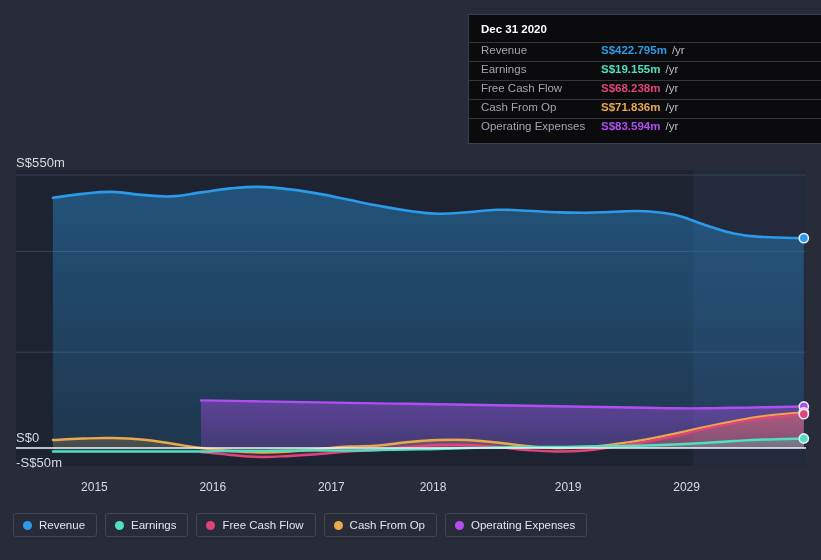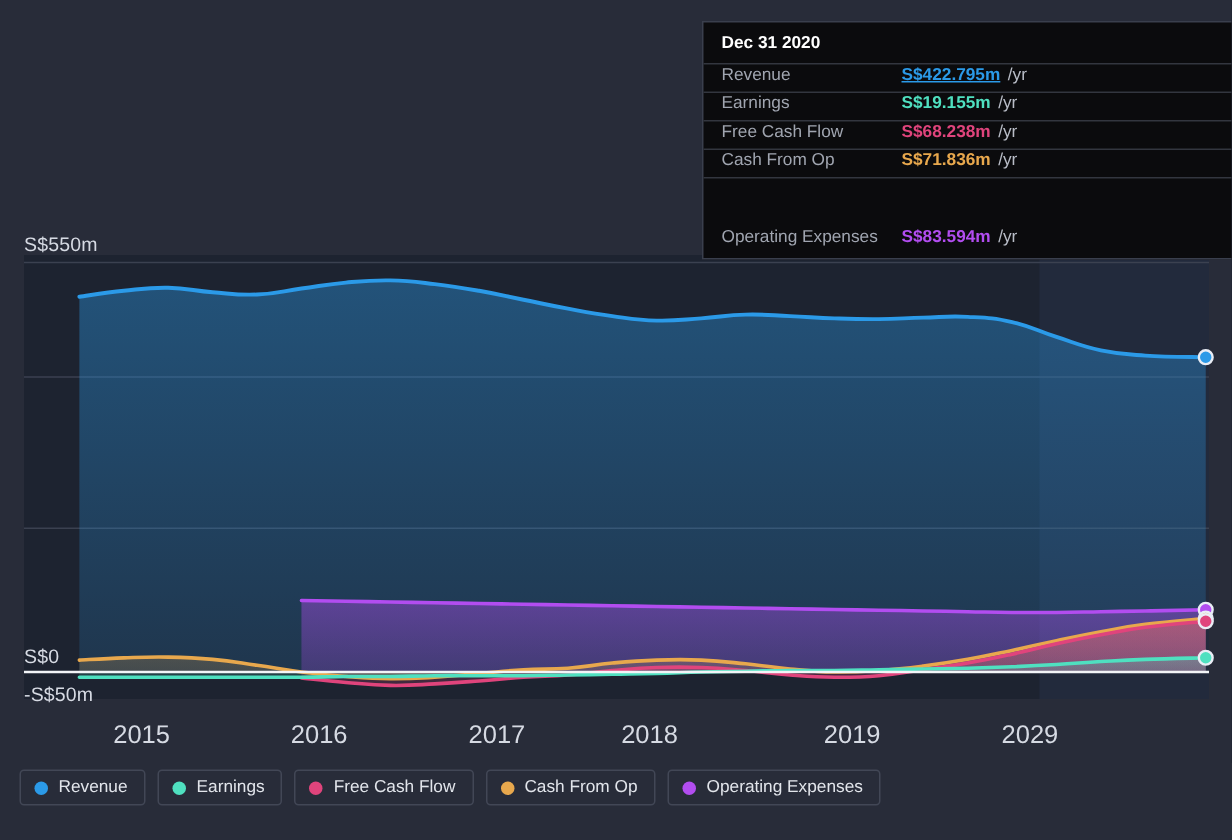--- a/index.html
+++ b/index.html
@@ -40,21 +40,21 @@
   }
   #y-label-top  { left: 16px; top: 155px; }
   #y-label-zero { left: 16px; top: 430px; }
   #y-label-neg  { left: 16px; top: 455px; }
 
   
   .x-label {
     position: absolute;
     top: 480px;
     color: #d6dae3;
-    font-size: 17px;
+    font-size: 12px;
     transform: translateX(-50%);
     white-space: nowrap;
   }
 
   
   #tooltip {
     position: absolute;
     left: 468px;
     top: 14px;
     width: 362px;
@@ -205,41 +205,41 @@
       <div class="x-label" style="left: 433px;">2018</div>
       <div class="x-label" style="left: 568.1px;">2019</div>
       <div class="x-label" style="left: 686.6px;">2029</div>
     </div>
 
   <div id="tooltip">
     <div id="tooltip-date">Dec 31 2020</div>
     <div id="tooltip-rows">
         <div class="tt-row">
           <span class="tt-key">Revenue</span>
-          <span class="tt-val" style="color: rgb(43, 154, 232); text-decoration: underline;">S$422.795m</span>
+          <span class="tt-val" style="color: rgb(43, 154, 232);">S$422.795m</span>
           <span class="tt-unit">/yr</span>
         </div>
         <div class="tt-row">
           <span class="tt-key">Earnings</span>
           <span class="tt-val" style="color: rgb(79, 224, 192);">S$19.155m</span>
           <span class="tt-unit">/yr</span>
         </div>
         <div class="tt-row">
           <span class="tt-key">Free Cash Flow</span>
           <span class="tt-val" style="color: rgb(224, 68, 124);">S$68.238m</span>
           <span class="tt-unit">/yr</span>
         </div>
         <div class="tt-row">
           <span class="tt-key">Cash From Op</span>
           <span class="tt-val" style="color: rgb(232, 168, 77);">S$71.836m</span>
           <span class="tt-unit">/yr</span>
         </div>
         <div class="tt-row">
           <span class="tt-key">Operating Expenses</span>
-          <span class="tt-val" style="color: rgb(178, 77, 240); margin-top: 32px;">S$83.594m</span>
+          <span class="tt-val" style="color: rgb(178, 77, 240);">S$83.594m</span>
           <span class="tt-unit">/yr</span>
         </div>
       </div>
   </div>
 
   <div id="legend">
       <div class="legend-item">
         <span class="legend-dot" style="background: rgb(43, 154, 232);"></span>
         <span class="legend-text">Revenue</span>
       </div>

